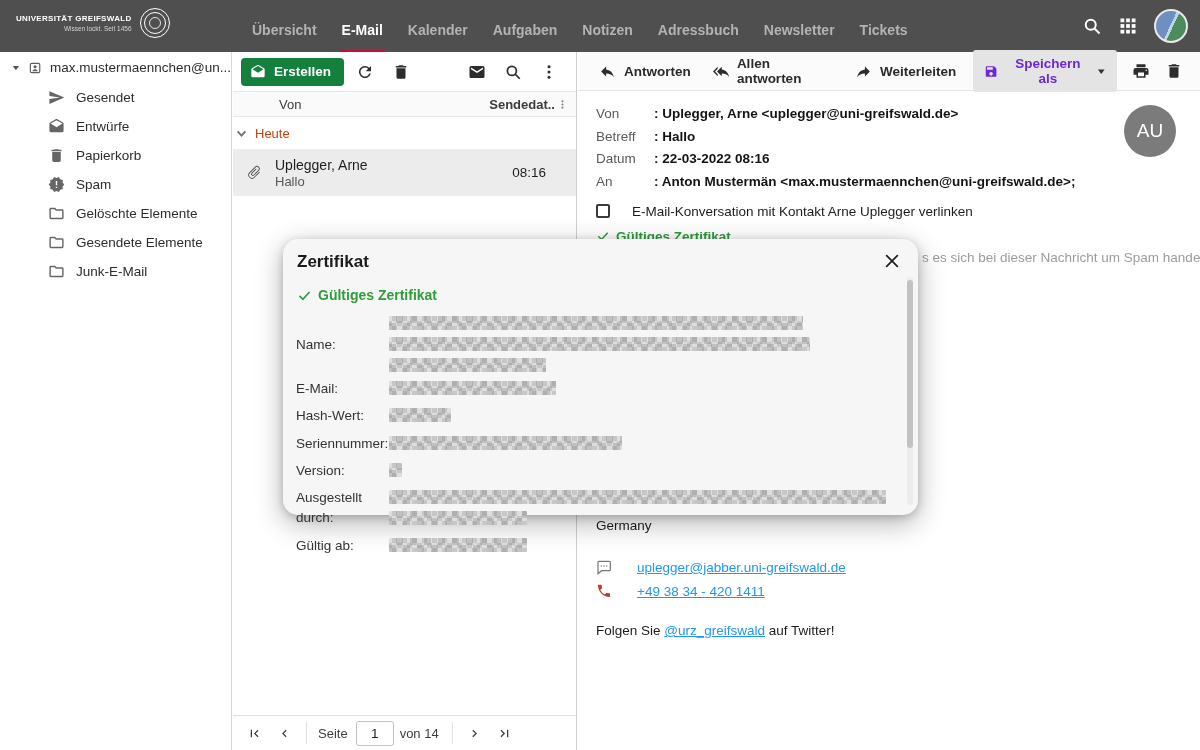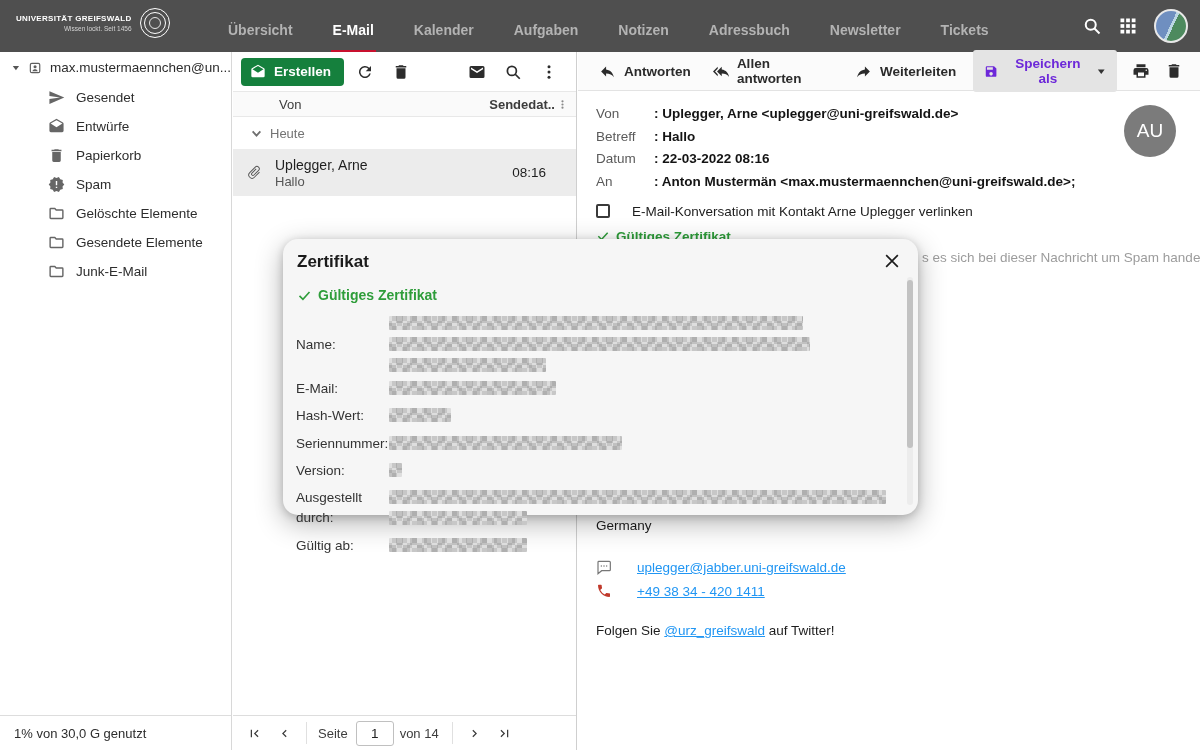--- a/index.html
+++ b/index.html
@@ -7,21 +7,21 @@
   .app{position:relative;width:1200px;height:750px;overflow:hidden;background:#fff;}
 
   
   .topbar{position:absolute;left:0;top:0;width:1200px;height:52px;background:#4f4f4f;}
   .logo{position:absolute;left:16px;top:8px;display:flex;align-items:center;gap:8px;cursor:pointer;}
   .logo-t1{color:#fff;font-size:8px;font-weight:700;letter-spacing:.3px;}
   .logo-t2{color:#d4d4d4;font-size:6.5px;text-align:right;margin-top:2px;}
   .seal{width:30px;height:30px;border:1.5px solid #fff;border-radius:50%;position:relative;}
   .seal::before{content:"";position:absolute;inset:3px;border:1px solid #fff;border-radius:50%;}
   .seal::after{content:"";position:absolute;inset:8px;border:1px solid rgba(255,255,255,.85);border-radius:50%;}
-  .tabs{position:absolute;left:226px;top:0;height:60px;display:flex;align-items:center;gap:36px;}
+  .tabs{position:absolute;left:250px;top:0;height:60px;display:flex;align-items:center;gap:21px;}
   .tab{color:#b3b3b3;font-size:14px;font-weight:700;position:relative;padding:4px 2px;cursor:pointer;white-space:nowrap;}
   .tab.active{color:#fff;}
   .tab.active::after{content:"";position:absolute;left:0;right:0;bottom:-12px;height:4px;background:#c8102e;}
   .topbar-right{position:absolute;right:12px;top:0;height:52px;display:flex;align-items:center;gap:16px;}
   .tb-icon{width:20px;height:20px;color:#fff;cursor:pointer;}
   .tb-avatar{width:34px;height:34px;border-radius:50%;cursor:pointer;border:2px solid #e8e8e8;
     background:linear-gradient(115deg,#6f8fc0 0 48%,#bcd6e4 48% 55%,#4d8a5e 55% 100%);}
 
   
   .sidebar{position:absolute;left:0;top:52px;width:232px;bottom:0;background:#fff;border-right:1px solid #d8d8d8;}
@@ -38,21 +38,21 @@
   .maillist{position:absolute;left:233px;top:52px;width:344px;bottom:0;background:#fff;border-right:1px solid #cfcfcf;}
   .ml-toolbar{height:39px;display:flex;align-items:center;padding:0 12px 0 8px;gap:6px;}
   .btn-compose{display:flex;align-items:center;gap:8px;background:#15803d;color:#fff;border:none;border-radius:4px;font-size:13.5px;font-weight:700;padding:6px 13px 6px 9px;cursor:pointer;}
   .btn-compose .ic{width:16px;height:16px;color:#fff;}
   .ic-btn{width:30px;height:30px;display:flex;align-items:center;justify-content:center;color:#2c2c2c;cursor:pointer;background:none;border:none;padding:0;}
   .ic-btn .ic{width:18px;height:18px;}
   .ml-sp{flex:1;}
   .ml-header{height:26px;border-top:1px solid #e8e8e8;border-bottom:1px solid #e8e8e8;background:#fafafa;display:flex;align-items:center;font-size:13px;color:#3c3c3c;padding:0 8px 0 46px;cursor:pointer;}
   .mlh-date{margin-left:auto;font-weight:700;display:flex;align-items:center;gap:2px;}
   .mlh-dots{width:11px;height:11px;color:#8a8a8a;}
-  .ml-group{height:32px;display:flex;align-items:center;gap:8px;padding-left:18px;color:#737373;font-size:13px;cursor:pointer;}
+  .ml-group{height:32px;display:flex;align-items:center;gap:8px;padding-left:3px;color:#c2410c;font-size:13px;cursor:pointer;}
   .ml-group .ic{width:11px;height:11px;color:#6f6f6f;}
   .ml-msg{height:47px;background:#ececec;display:flex;align-items:center;cursor:pointer;}
   .msg-clip{width:42px;display:flex;justify-content:center;color:#555;}
   .msg-clip .ic{width:15px;height:15px;}
   .msg-text{flex:1;min-width:0;}
   .msg-from{font-size:14px;color:#1f1f1f;}
   .msg-subj{font-size:13px;color:#555;margin-top:1px;}
   .msg-time{font-size:13.5px;color:#1f1f1f;padding-right:30px;}
   .ml-footer{position:absolute;left:0;right:0;bottom:0;height:35px;border-top:1px solid #ddd;display:flex;align-items:center;font-size:13px;color:#3d3d3d;padding:0 6px;background:#fff;}
   .pg-btn{width:30px;height:28px;display:flex;align-items:center;justify-content:center;color:#3d3d3d;cursor:pointer;background:none;border:none;}
@@ -203,23 +203,20 @@
           <path d="M20 6h-8l-2-2H4a2 2 0 0 0-2 2v12a2 2 0 0 0 2 2h16a2 2 0 0 0 2-2V8a2 2 0 0 0-2-2zm0 12H4V6h5.17l2 2H20v10z"></path>
         </svg>
       <span>Gesendete Elemente</span>
     </div>
     <div class="folder-row">
       <svg class="f-icon" viewBox="0 0 24 24" fill="currentColor">
           <path d="M20 6h-8l-2-2H4a2 2 0 0 0-2 2v12a2 2 0 0 0 2 2h16a2 2 0 0 0 2-2V8a2 2 0 0 0-2-2zm0 12H4V6h5.17l2 2H20v10z"></path>
         </svg>
       <span>Junk-E-Mail</span>
     </div>
-    <div class="sidebar-footer">
-      <span>1% von 30,0 G genutzt</span>
-    </div>
   </aside>
 
   <section class="maillist">
     <div class="ml-toolbar">
       <button class="btn-compose">
         <svg class="ic" viewBox="0 0 24 24" fill="currentColor">
             <path d="M21.99 8c0-.72-.37-1.35-.94-1.7L12 1 2.95 6.3C2.38 6.65 2 7.28 2 8v10a2 2 0 0 0 2 2h16a2 2 0 0 0 2-2l-.01-10zM12 13 3.74 7.84 12 3l8.26 4.84L12 13z"></path>
           </svg>
         <span>Erstellen</span>
       </button>

